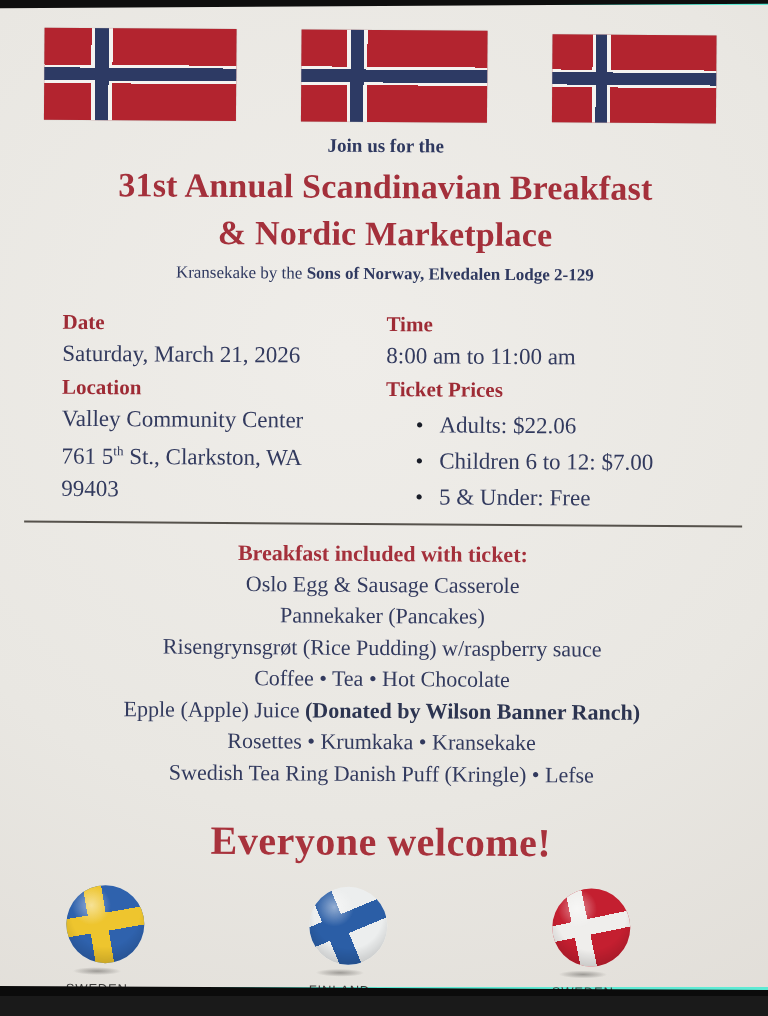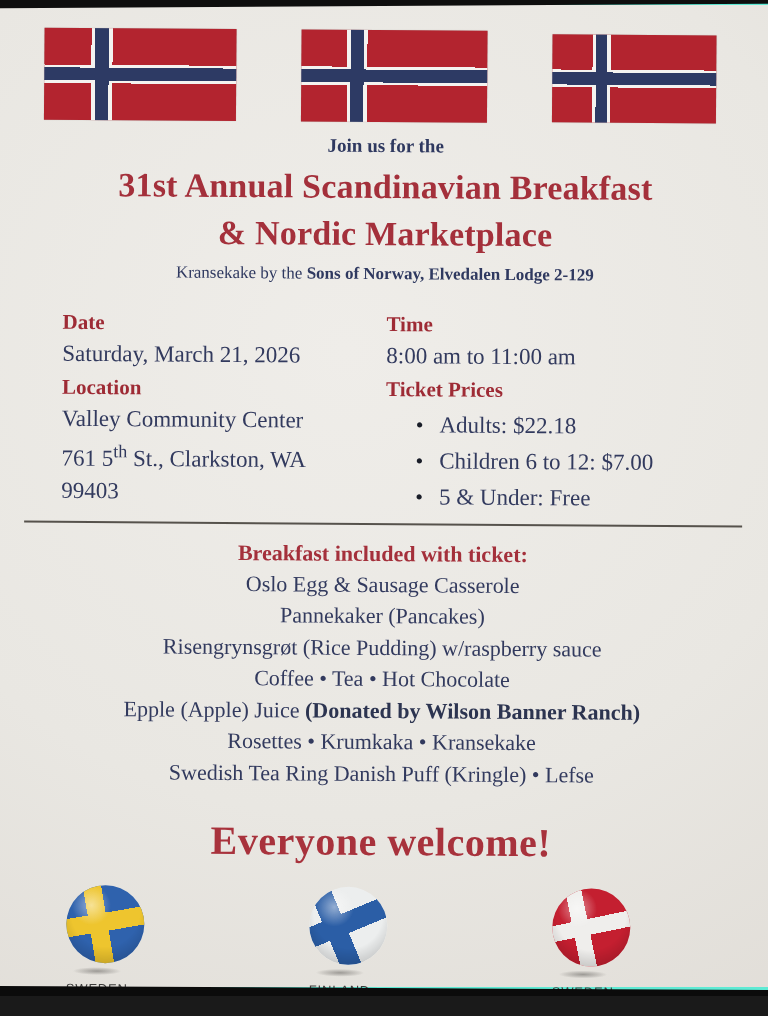--- a/index.html
+++ b/index.html
@@ -44,21 +44,21 @@
             font-weight:bold; color:#a4303b; letter-spacing:0.2px; }
   .sponsored { margin-top:7px; text-align:center; font-size:17px; color:#2f3960; }
   .sponsored b { font-weight:bold; }
 
   
   .info { display:flex; padding:24px 0 0 62px; }
   .col-left  { width:324px; }
   .col-right { flex:1; }
   .lbl { font-size:21px; line-height:32px; font-weight:bold; color:#9e2b35; }
   .val { font-size:23px; line-height:32.5px; color:#323a5e; }
-  .val sup { font-size:18px; }
+  .val sup { font-size:13px; }
   .prices { margin:2px 0 0 0; padding:0; list-style:none; }
   .prices li { display:flex; align-items:baseline; padding-left:30px;
                font-size:23px; line-height:36px; color:#323a5e; }
   .dot { color:#191d28; margin-right:16px; font-size:22px; }
 
   .divider { margin:8px auto 0 auto; width:718px; height:0; border-top:2px solid #56524c; }
 
   
   .menu-head { margin-top:16px; text-align:center; font-size:22px; font-weight:bold; color:#a4303b; }
   .mi { text-align:center; font-size:22px; line-height:31.5px; color:#323a5e; }
@@ -145,21 +145,21 @@
           <div class="val"><span>761 5</span><sup>th</sup><span> St., Clarkston, WA</span></div>
           <div class="val">99403</div>
         </div>
         <div class="col-right">
           <div class="lbl">Time</div>
           <div class="val">8:00 am to 11:00 am</div>
           <div class="lbl">Ticket Prices</div>
           <ul class="prices">
             <li>
                 <span class="dot">•</span>
-                <span>Adults: $22.18</span>
+                <span>Adults: $22.06</span>
               </li>
             <li>
                 <span class="dot">•</span>
                 <span>Children 6 to 12: $7.00</span>
               </li>
             <li>
                 <span class="dot">•</span>
                 <span>5 &amp; Under: Free</span>
               </li>
           </ul>

